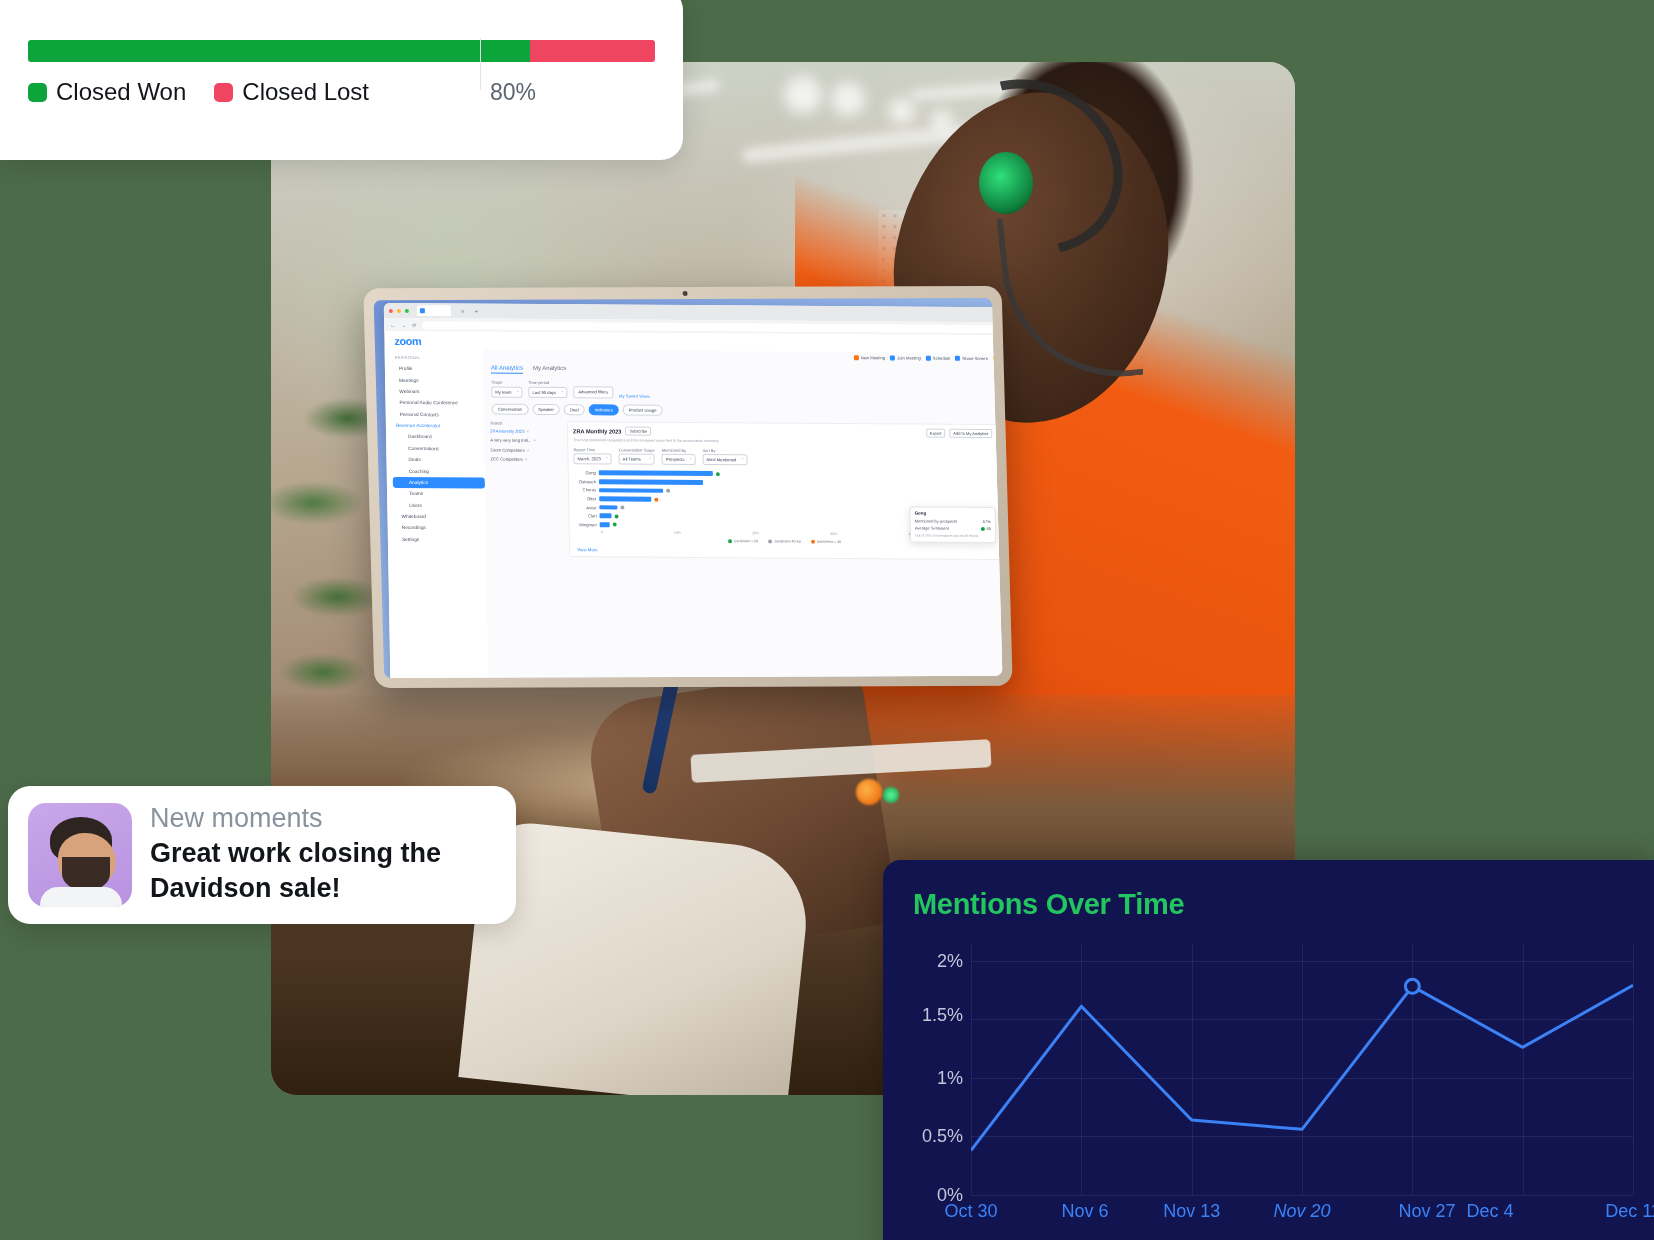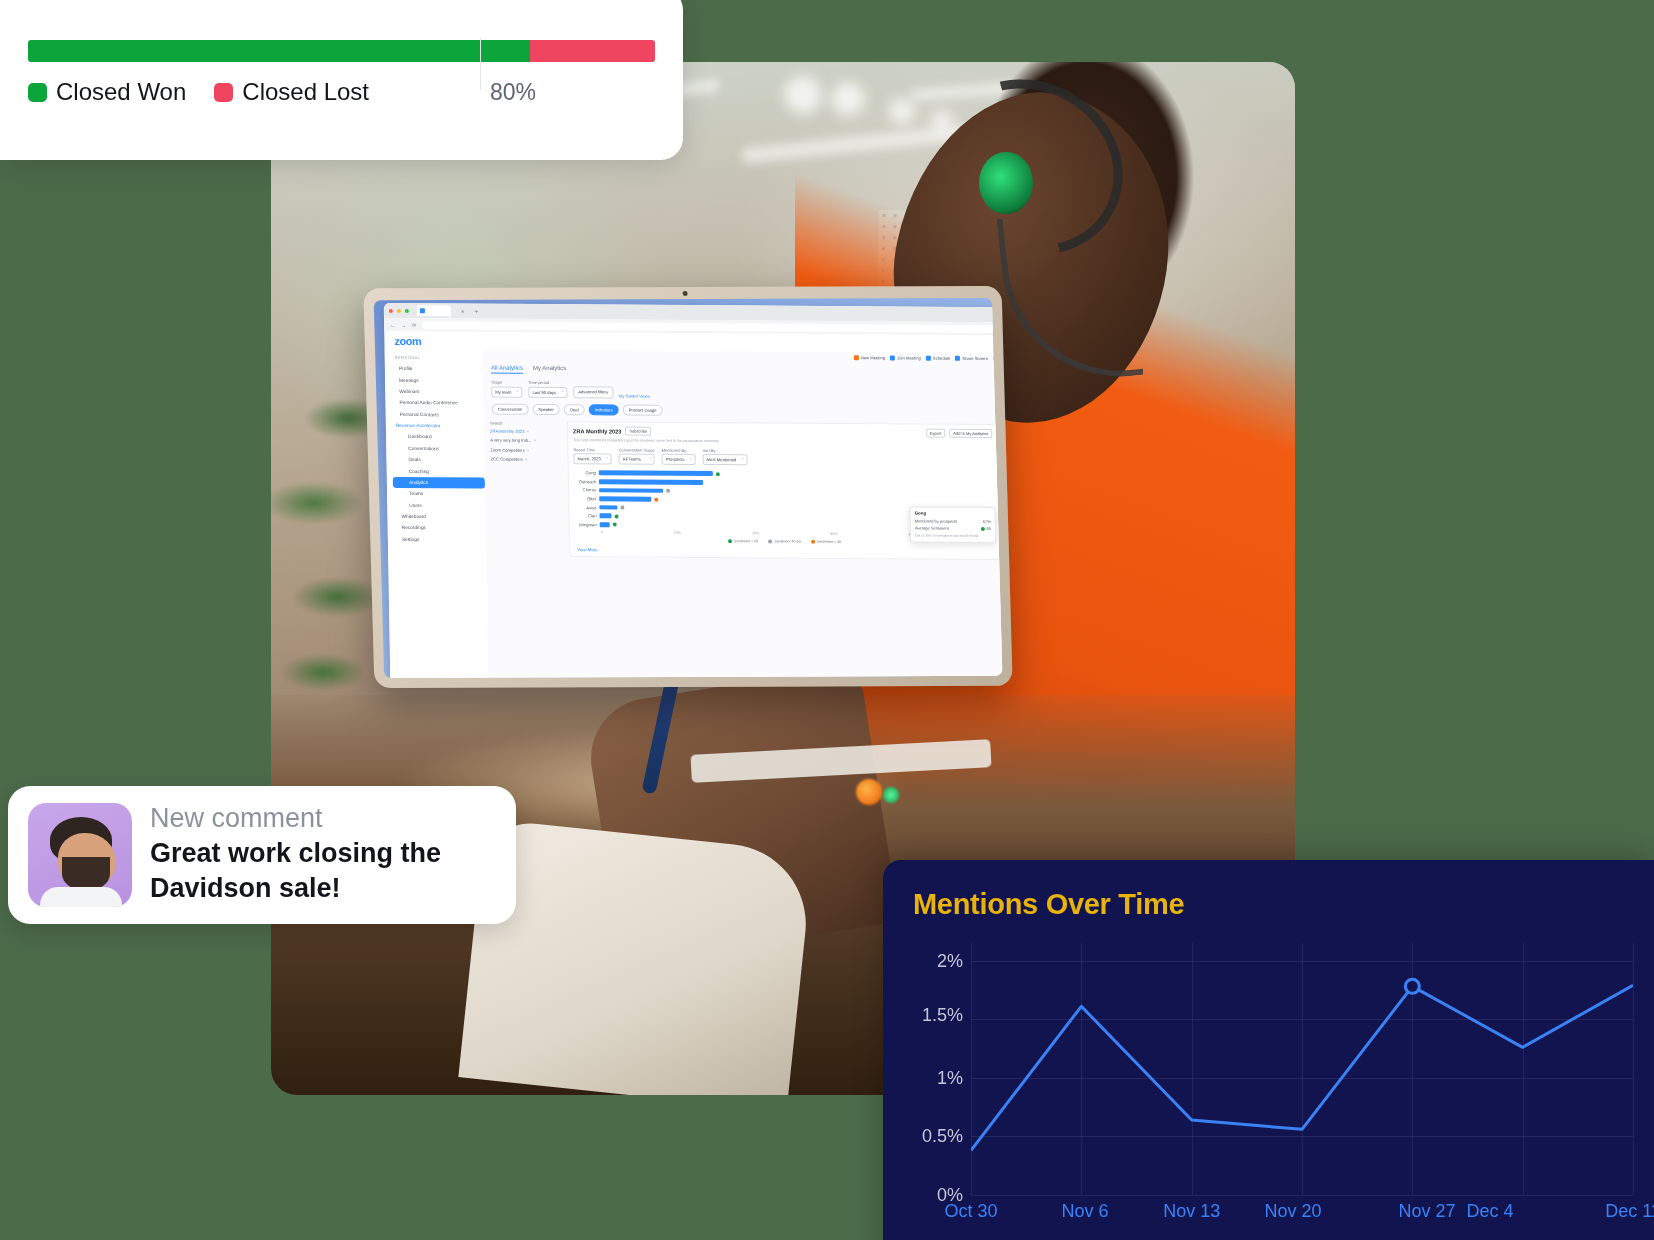--- a/index.html
+++ b/index.html
@@ -268,21 +268,21 @@
   .cm-body{font-size:27px;font-weight:700;color:#12151a;line-height:1.3;margin-top:2px;}
 
   
   .mentions {
     position:absolute; left: 883px; top: 860px;
     width: 771px; height: 412px;
     background:#121450; border-radius: 18px 0 0 0;
     padding: 28px 0 0 30px;
     box-shadow: 0 -4px 30px rgba(0,0,0,.25);
   }
-  .mentions h2 { font-size: 29px; font-weight:700; color:#eab308; letter-spacing:-.3px; }
+  .mentions h2 { font-size: 29px; font-weight:700; color:#22c55e; letter-spacing:-.3px; }
   .plot { position:relative; width: 720px; height: 290px; margin-top: 22px; }
   .ylabs { position:absolute; left:0; top:0; width: 56px; height: 252px; }
   .ylab { position:absolute; right:6px; transform: translateY(-50%); font-size: 18px; color:#c3c7d8; white-space:nowrap;}
   .grid { position:absolute; left:58px; top:0; right:0; height: 252px; }
   .hline { position:absolute; left:0; right:0; height:1px; background: rgba(255,255,255,.08); }
   .vline { position:absolute; top:0; bottom:0; width:1px; background: rgba(255,255,255,.07); }
   .xlabs { position:absolute; left:58px; right:0; top: 258px; height: 26px; }
   .xlab { position:absolute; transform: translateX(-50%); font-size: 18px; color:#3b82f6; white-space:nowrap; }
   svg.line-svg { position:absolute; left:58px; top:0; }
 </style>
@@ -557,21 +557,21 @@
   </div>
 
   <div class="comment">
     <div class="avatar">
       <div class="av-hair"></div>
       <div class="av-face"></div>
       <div class="av-beard"></div>
       <div class="av-body"></div>
     </div>
     <div class="cm-text">
-      <div class="cm-title">New comment</div>
+      <div class="cm-title">New moments</div>
       <div class="cm-body">Great work closing the Davidson sale!</div>
     </div>
   </div>
 
   <div class="mentions">
     <h2>Mentions Over Time</h2>
     <div class="plot">
       <div class="ylabs" id="ylabs">
           <div class="ylab" style="top: 252px;">0%</div>
           <div class="ylab" style="top: 193.395px;">0.5%</div>
@@ -594,21 +594,21 @@
           <div class="vline" style="left: 662px;"></div>
         </div>
       <svg class="line-svg" id="lsvg" width="662" height="252">
           <polyline points="0,207.46046511627907 110.33333333333333,63.29302325581392 220.66666666666666,176.9860465116279 331,186.3627906976744 441.3333333333333,43.36744186046511 551.6666666666666,104.31627906976743 662,42.19534883720928" fill="none" stroke="#3b82f6" stroke-width="3" stroke-linejoin="round"></polyline>
           <circle cx="441.3333333333333" cy="43.36744186046511" r="7" fill="#121450" stroke="#3b82f6" stroke-width="3"></circle>
         </svg>
       <div class="xlabs" id="xlabs">
           <div class="xlab" style="left: 0px;">Oct 30</div>
           <div class="xlab" style="left: 114px;">Nov 6</div>
           <div class="xlab" style="left: 220.667px;">Nov 13</div>
-          <div class="xlab" style="left: 322px;">Nov 20</div>
+          <div class="xlab" style="left: 331px; font-style: italic;">Nov 20</div>
           <div class="xlab" style="left: 456px;">Nov 27</div>
           <div class="xlab" style="left: 519px;">Dec 4</div>
           <div class="xlab" style="left: 662px;">Dec 11</div>
         </div>
     </div>
   </div>
 
 </div>
 
 </body></html>

